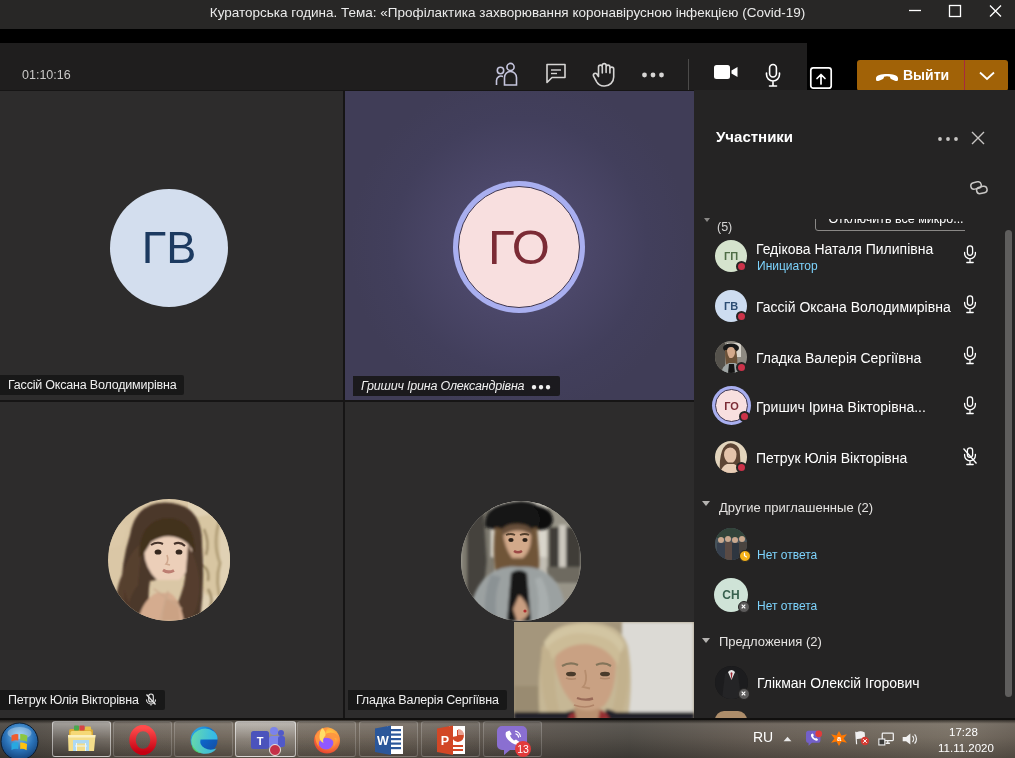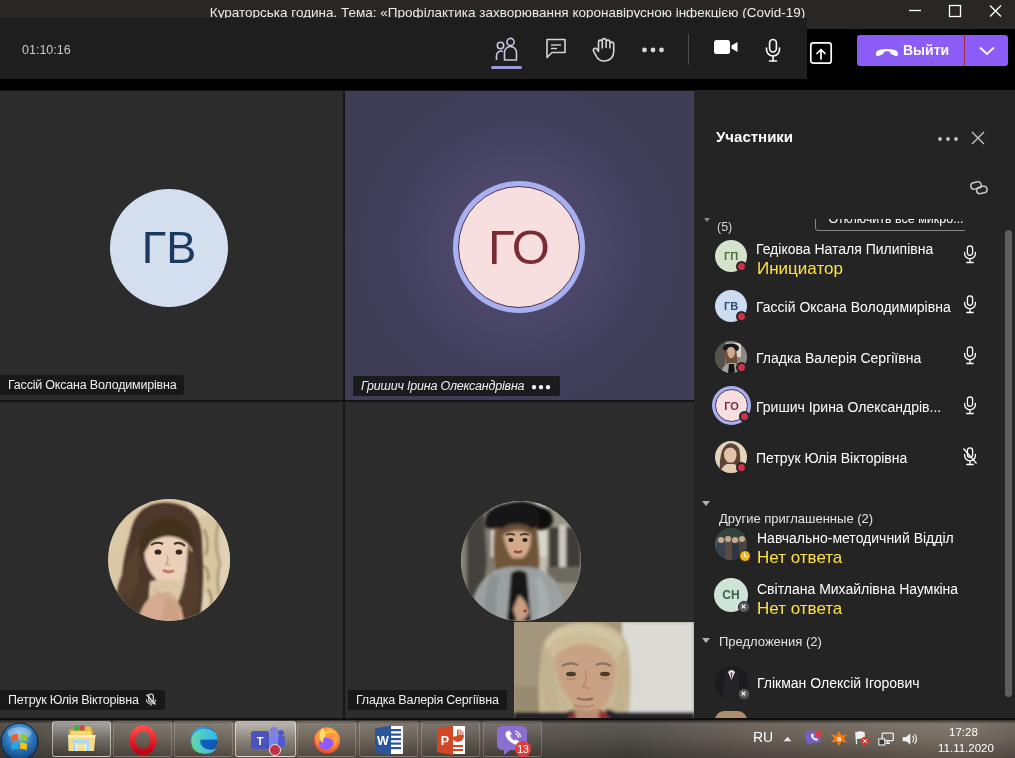--- a/index.html
+++ b/index.html
@@ -4,43 +4,43 @@
 <style>
   * { margin:0; padding:0; box-sizing:border-box; }
   html,body { width:1015px; height:758px; overflow:hidden; background:#000; }
   body { font-family:"Liberation Sans", sans-serif; }
   #app { position:absolute; top:0; left:0; width:1015px; height:758px; background:#000;padding-left:15px; }
   .abs { position:absolute; }
   
   #titlebar { position:absolute; top:0; left:0; width:1015px; height:29px; background:#282726; }
   #titletext { position:absolute; top:5px; left:0; width:1015px; text-align:center; color:#ebebeb; font-size:13.5px; }
   
-  #toolbar { position:absolute; top:18px; left:0; width:807px; height:61px; background:#1f1e1e; }
+  #toolbar { position:absolute; top:43px; left:0; width:807px; height:61px; background:#1f1e1e; }
   #calltime { position:absolute; left:22px; top:25px; color:#c9c8c7; font-size:12.5px; }
   .tbicon { position:absolute; top:8px; }
   #underline { position:absolute; left:491px; top:48px; width:31px; height:3px; border-radius:2px; background:#9a9cd8; }
   #tbsep { position:absolute; left:688px; top:16px; width:1px; height:31px; background:#4c4b4a; }
-  #leavebtn { position:absolute; left:857px; top:17px; width:151px; height:31px; background:#8b5cf6; border-radius:3px; }
+  #leavebtn { position:absolute; left:857px; top:17px; width:151px; height:31px; background:#a16207; border-radius:3px; }
   #leavebtn .div { position:absolute; left:107px; top:0; width:1px; height:31px; background:#a8293f; }
   #leavetext { position:absolute; left:46px; top:7px; color:#fff; font-size:14px; font-weight:bold; }
   
   #stage { position:absolute; top:90px; left:0; width:694px; height:630px; background:#161515; }
   .tile { position:absolute; overflow:hidden; }
   #tile1 { left:0; top:1px; width:343px; height:309px; background:#2d2c2c; }
   #tile2 { left:345px; top:1px; width:349px; height:309px;
      background:radial-gradient(circle 170px at 50% 50%, #55517a 0%, #4a4667 45%, #423f5c 75%, #403d57 100%); }
   #tile3 { left:0; top:312px; width:343px; height:318px; background:#2d2c2c; }
   #tile4 { left:345px; top:312px; width:349px; height:318px; background:#2d2c2c; }
   .initcirc { position:absolute; border-radius:50%; display:flex; align-items:center; justify-content:center; }
   .namelabel { position:absolute; background:rgba(22,22,22,0.88); color:#f0f0f0; font-size:12.5px; letter-spacing:-0.2px;
      height:20px; line-height:20px; padding:0 8px; border-radius:0 2px 2px 0; white-space:nowrap; }
   
   #panel { position:absolute; top:90px; left:694px; width:321px; height:630px; background:#252424; }
   .pname { position:absolute; color:#ffffff; font-size:14px; white-space:nowrap; }
-  .psub { position:absolute; color:#fde047; font-size:17px; white-space:nowrap; }
+  .psub { position:absolute; color:#7dd3fc; font-size:12px; white-space:nowrap; }
   .pavatar { position:absolute; border-radius:50%; display:flex; align-items:center; justify-content:center; font-weight:bold; }
   .reddot { position:absolute; width:11px; height:11px; border-radius:50%; background:#cc3249; border:2px solid #252424; }
   .sechdr { position:absolute; color:#e5e3e1; font-size:13px; white-space:nowrap; }
   .tri { position:absolute; width:0; height:0; border-left:4.5px solid transparent; border-right:4.5px solid transparent; border-top:5px solid #b5b3b1; }
   
   #taskbar { position:absolute; top:720px; left:0; width:1015px; height:38px;
      background:linear-gradient(90deg,#45413c 0%,#62594f 12%,#6e6458 25%,#675d52 38%,#564f48 52%,#4c4842 62%,#625950 74%,#6b6257 85%,#756c60 94%,#645b51 100%); }
   #taskbar::before { content:""; position:absolute; top:0; left:0; width:100%; height:100%;
      background:linear-gradient(180deg,rgba(0,0,0,0.5) 0%,rgba(255,255,255,0.09) 10%,rgba(255,255,255,0.03) 45%,rgba(0,0,0,0.22) 100%); }
   #tbline { position:absolute; top:718px; left:0; width:1015px; height:2px; background:#100f0e; }
@@ -307,21 +307,21 @@
   <div class="pname" style="left:62px;top:260px;">Гладка Валерія Сергіївна</div>
   <svg class="abs" style="left:269px;top:256px" width="14" height="20" viewBox="0 0 14 20">
     <rect x="4.4" y="0.8" width="5.2" height="9.6" rx="2.6" fill="none" stroke="#fff" stroke-width="1.3"></rect>
     <path d="M1.6 7.5 v1 a5.4 5.4 0 0 0 10.8 0 v-1 M7 14 v3 M3.8 17.5 h6.4" fill="none" stroke="#fff" stroke-width="1.3" stroke-linecap="round"></path>
   </svg>
 
   <div class="pavatar" style="left:18px;top:296px;width:39px;height:39px;background:#a9aff0;">
     <div class="pavatar" style="left:3px;top:3px;width:33px;height:33px;background:#f8dfdf;border:1px solid #3c3550;color:#7b2b35;font-size:11px;">ГО</div>
   </div>
   <div class="reddot" style="left:45px;top:321px;"></div>
-  <div class="pname" style="left:62px;top:309px;">Гришич Ірина Олександрів...</div>
+  <div class="pname" style="left:62px;top:309px;">Гришич Ірина Вікторівна...</div>
   <svg class="abs" style="left:269px;top:306px" width="14" height="20" viewBox="0 0 14 20">
     <rect x="4.4" y="0.8" width="5.2" height="9.6" rx="2.6" fill="none" stroke="#fff" stroke-width="1.3"></rect>
     <path d="M1.6 7.5 v1 a5.4 5.4 0 0 0 10.8 0 v-1 M7 14 v3 M3.8 17.5 h6.4" fill="none" stroke="#fff" stroke-width="1.3" stroke-linecap="round"></path>
   </svg>
 
   <svg class="abs" style="left:21px;top:351px" width="32" height="32" viewBox="0 0 32 32">
     <defs>
           <clipPath id="ca5">
             <circle cx="16" cy="16" r="16"></circle>
           </clipPath>
@@ -335,50 +335,48 @@
   </svg>
   <div class="reddot" style="left:42px;top:372px;"></div>
   <div class="pname" style="left:62px;top:360px;">Петрук Юлія Вікторівна</div>
   <svg class="abs" style="left:268px;top:357px" width="16" height="20" viewBox="0 0 16 20">
     <rect x="5.4" y="0.8" width="5.2" height="9.6" rx="2.6" fill="none" stroke="#fff" stroke-width="1.3"></rect>
     <path d="M2.6 7.5 v1 a5.4 5.4 0 0 0 10.8 0 v-1 M8 14 v3 M4.8 17.5 h6.4" fill="none" stroke="#fff" stroke-width="1.3" stroke-linecap="round"></path>
     <line x1="1.5" y1="1.5" x2="14.5" y2="16.5" stroke="#fff" stroke-width="1.3"></line>
   </svg>
 
   <div class="tri" style="left:8px;top:411px;"></div>
-  <div class="sechdr" style="left:25px;top:421px;">Другие приглашенные (2)</div>
+  <div class="sechdr" style="left:25px;top:410px;">Другие приглашенные (2)</div>
   <div class="abs" style="left:21px;top:438px;width:32px;height:32px;border-radius:50%;overflow:hidden;background:#3d4a52;">
     <svg width="32" height="32" viewBox="0 0 32 32">
       <rect width="32" height="32" fill="#46525a"></rect>
       <rect x="0" y="0" width="32" height="10" fill="#32443a"></rect>
       <circle cx="6" cy="12" r="3" fill="#c9a88e"></circle>
           <circle cx="13" cy="11" r="3" fill="#c9a88e"></circle>
           <circle cx="20" cy="12" r="3" fill="#c9a88e"></circle>
           <circle cx="27" cy="11" r="3" fill="#c9a88e"></circle>
       <rect x="2" y="15" width="8" height="17" fill="#37404e"></rect>
           <rect x="10" y="14" width="7" height="18" fill="#5a4a44"></rect>
           <rect x="17" y="15" width="7" height="17" fill="#2e3640"></rect>
           <rect x="24" y="14" width="8" height="18" fill="#4a4440"></rect>
     </svg>
   </div>
   <div class="abs" style="left:45px;top:460px;width:12px;height:12px;border-radius:50%;background:#f6b219;border:1.5px solid #252424;">
     <svg width="9" height="9" viewBox="0 0 9 9" style="position:absolute;left:0;top:0">
           <path d="M4.5 2 v2.7 l2 1.2" stroke="#fff" stroke-width="1.2" fill="none" stroke-linecap="round"></path>
         </svg>
   </div>
-  <div class="pname" style="left:63px;top:440px;">Навчально-методичний Відділ</div>
   <div class="psub" style="left:63px;top:458px;">Нет ответа</div>
 
   <div class="pavatar" style="left:20px;top:488px;width:34px;height:34px;background:#cfe3d7;color:#38614f;font-size:12px;">СН</div>
   <div class="abs" style="left:44px;top:511px;width:12px;height:12px;border-radius:50%;background:#5c5b5b;border:1.5px solid #252424;">
     <svg width="9" height="9" viewBox="0 0 9 9" style="position:absolute;left:0;top:0">
           <path d="M2.7 2.7 L6.3 6.3 M6.3 2.7 L2.7 6.3" stroke="#fff" stroke-width="1.2"></path>
         </svg>
   </div>
-  <div class="pname" style="left:63px;top:491px;">Світлана Михайлівна Наумкіна</div>
   <div class="psub" style="left:63px;top:509px;">Нет ответа</div>
 
   <div class="tri" style="left:8px;top:548px;"></div>
   <div class="sechdr" style="left:25px;top:544px;">Предложения (2)</div>
   <div class="abs" style="left:21px;top:576px;width:33px;height:33px;border-radius:50%;overflow:hidden;background:#181818;">
     <svg width="33" height="33" viewBox="0 0 33 33">
       <rect width="33" height="33" fill="#1c1c1e"></rect>
       <path d="M10 8 Q16.5 2 23 8 L26 33 L7 33 Z" fill="#242426"></path>
       <path d="M13 6 L16.5 14 20 6 Q16.5 2 13 6 Z" fill="#e8e8e8"></path>
       <path d="M15.5 7 L16.5 14 17.5 7 Q16.5 5.5 15.5 7 Z" fill="#9c2430"></path>

